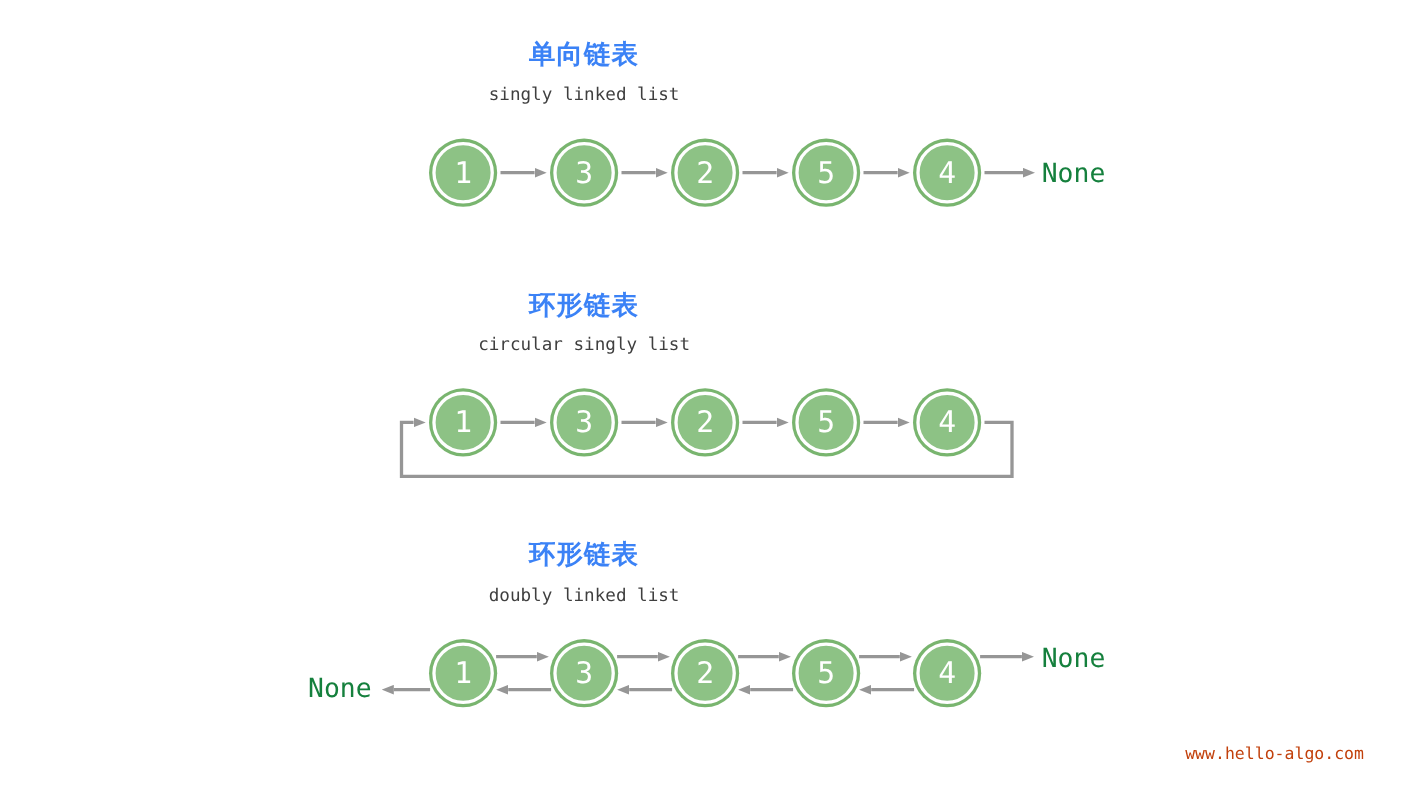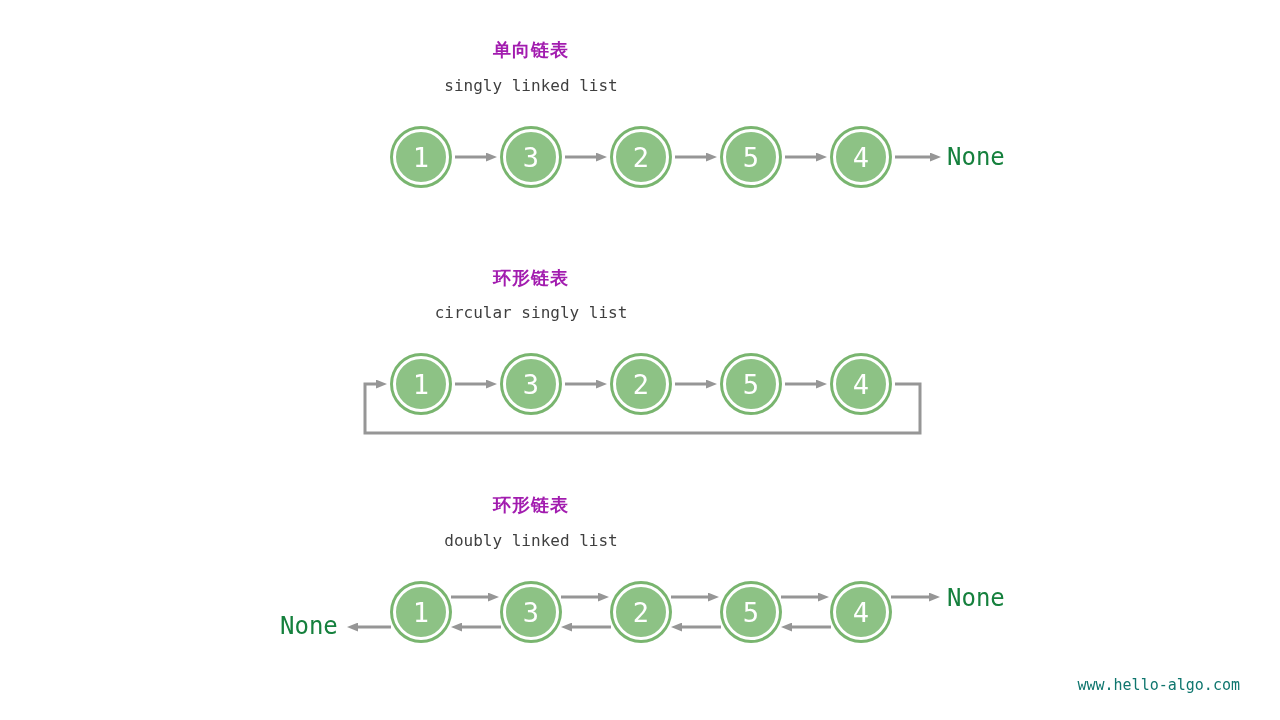--- a/index.html
+++ b/index.html
@@ -11,23 +11,23 @@
     font-family: "DejaVu Sans Mono", monospace;
   }
   .stage { position: absolute; inset: 0; width: 1280px; height: 720px; }
   .arrows-layer { position: absolute; left: 0; top: 0; pointer-events: none; }
 
   .sec-title {
     position: absolute; left: 331px; width: 400px;
     text-align: center;
     font-family: "Liberation Sans", sans-serif;
     font-weight: bold;
-    font-size: 18px; line-height: 34px;
+    font-size: 24px; line-height: 34px;
     letter-spacing: 1px;
-    color: #a21caf;
+    color: #3b82f6;
   }
   .sec-sub {
     position: absolute; left: 331px; width: 400px;
     text-align: center;
     font-family: "DejaVu Sans Mono", monospace;
     font-size: 16px; line-height: 26px;
     color: #3F3F3F;
   }
   .node {
     position: absolute;
@@ -47,21 +47,21 @@
     font-family: "DejaVu Sans Mono", monospace;
     font-size: 24px; line-height: 30px;
     color: #15803d;
     white-space: nowrap;
   }
   .watermark {
     position: absolute;
     right: 40px; bottom: 26px;
     font-family: "DejaVu Sans Mono", monospace;
     font-size: 15px;
-    color: #0f766e;
+    color: #c2410c;
   }
 </style>
 </head>
 <body>
 
 <div class="stage">
 
   <svg class="arrows-layer" width="1280" height="720" viewBox="0 0 1280 720">
     <defs>
       <marker id="ah" viewBox="0 0 10 8" markerWidth="11" markerHeight="9" refX="0" refY="4" orient="auto" markerUnits="userSpaceOnUse">

